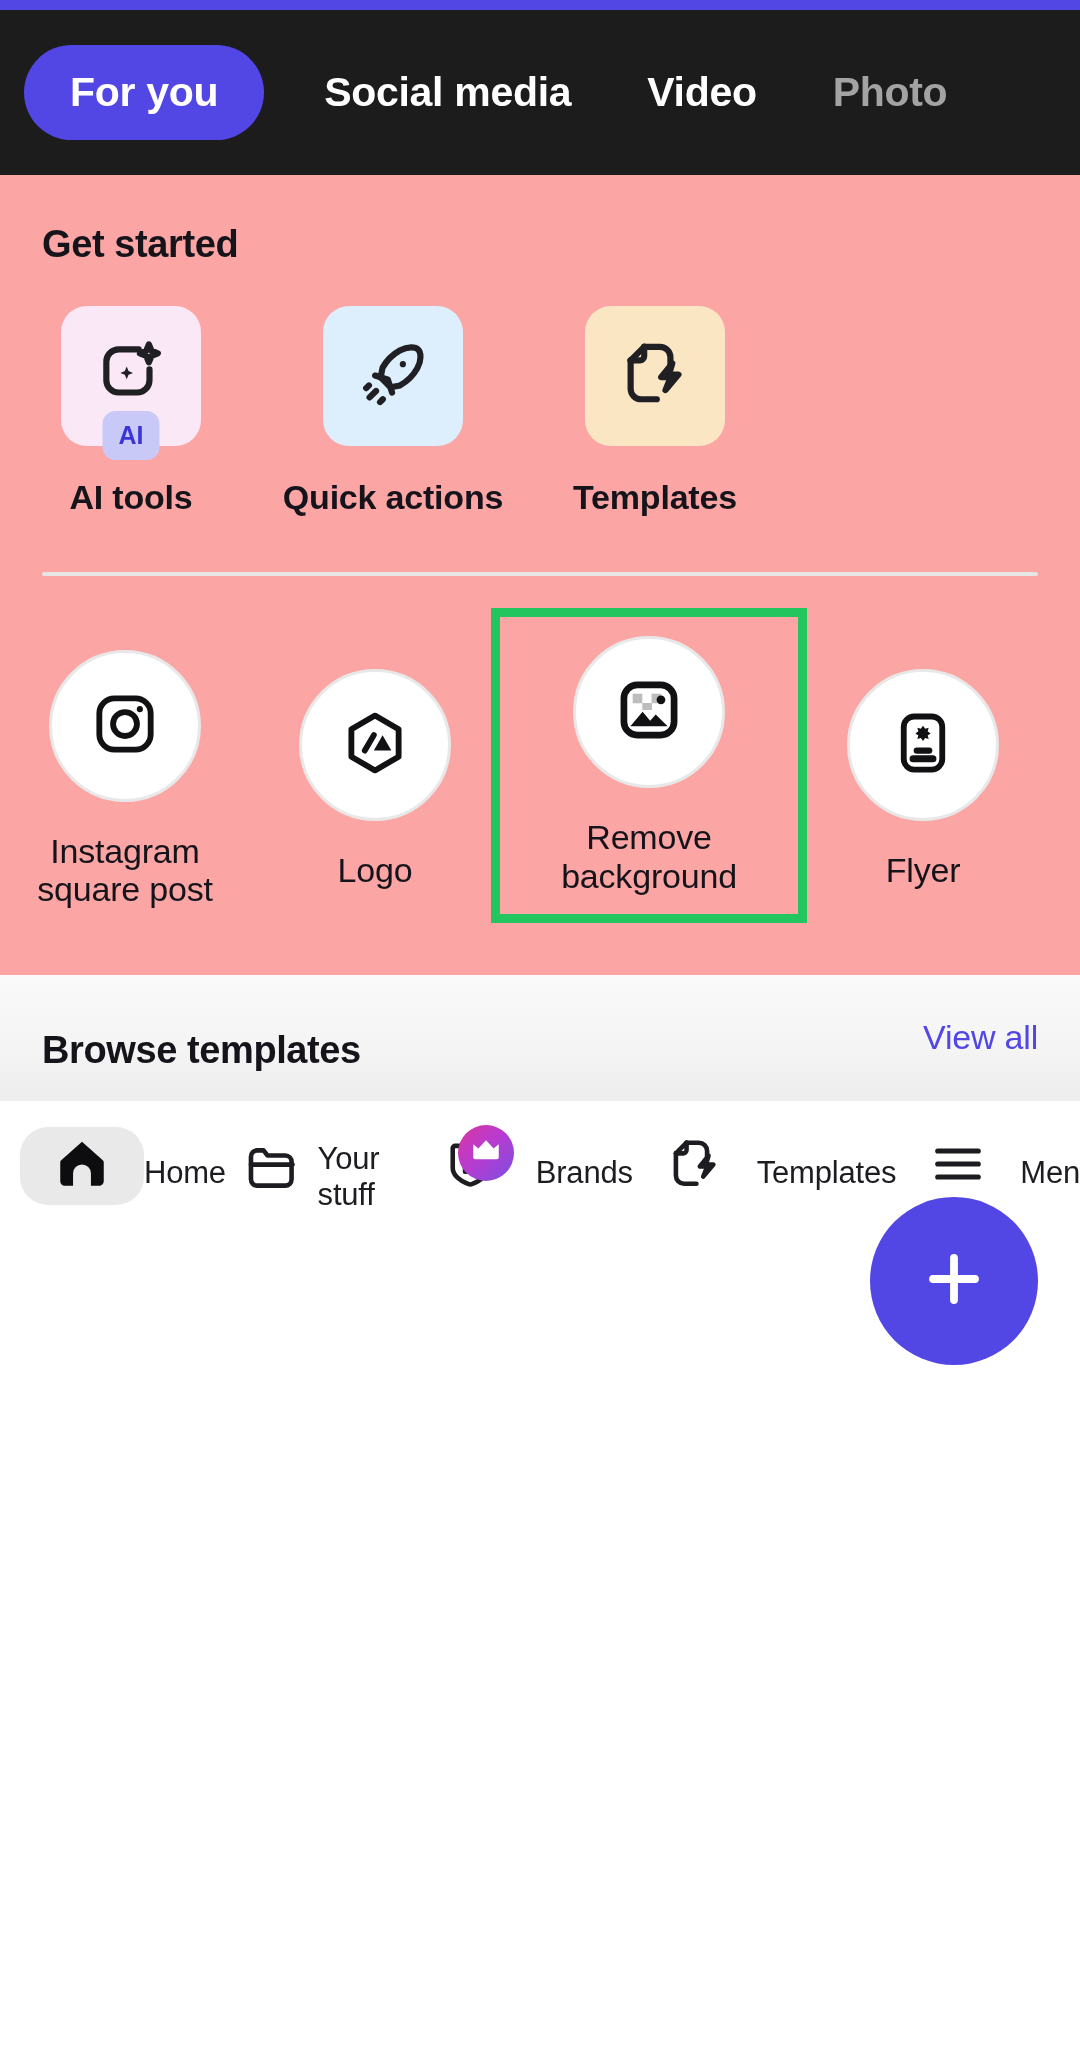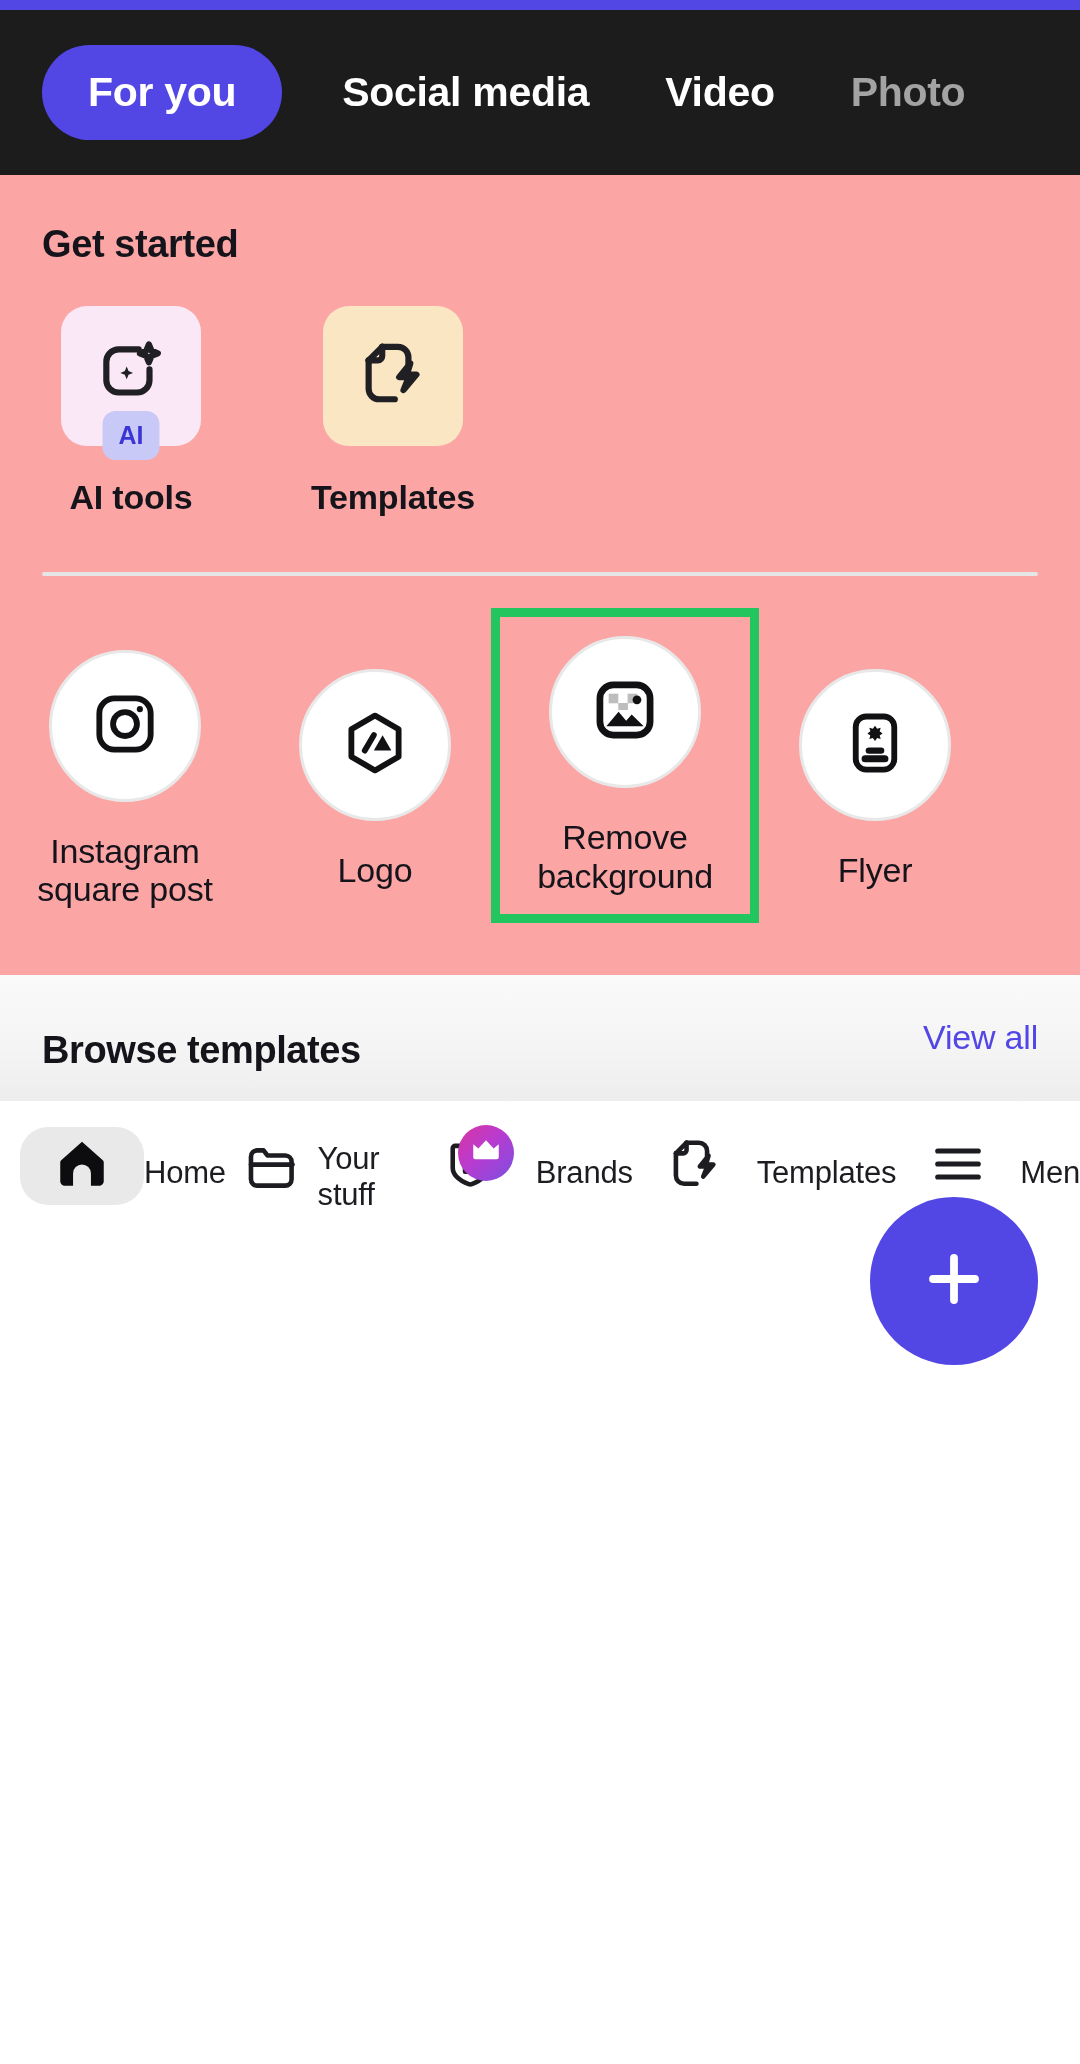--- a/index.html
+++ b/index.html
@@ -15,21 +15,21 @@
     height:10px; width:100%;
     background:#5246e5;
   }
 
   
   .tabbar {
     background:#1c1c1c;
     height:165px;
     display:flex;
     align-items:center;
-    padding-left:42px;
+    padding-left:24px;
     overflow:hidden;
     white-space:nowrap;
     position:relative;
   }
   .tab {
     font-size:41px;
     font-weight:bold;
     color:#ffffff;
     margin-right:76px;
     flex:0 0 auto;
@@ -125,21 +125,21 @@
     flex-direction:column;
     align-items:center;
     padding-top:28px;
     position:relative;
   }
   .circle-item.highlighted {
     border:9px solid #22c55e;
     padding-top:19px;
     margin-left:-9px;
     margin-right:-9px;
-    width:268px;
+    width:316px;
     padding-bottom:18px;
   }
   .circle {
     width:152px; height:152px;
     border-radius:50%;
     border:3px solid #e8e8e8;
     background:#ffffff;
     display:flex;
     align-items:center;
     justify-content:center;
@@ -270,20 +270,36 @@
             <path d="M14.5 4H8a4 4 0 0 0-4 4v6a4 4 0 0 0 4 4h6a4 4 0 0 0 4-4v-3.5"></path>
             <path d="M17.8 2.4l.85 2.05 2.05.85-2.05.85-.85 2.05-.85-2.05-2.05-.85 2.05-.85z" fill="none"></path>
             <path d="M10.6 9.6l.6 1.45 1.45.6-1.45.6-.6 1.45-.6-1.45-1.45-.6 1.45-.6z" fill="#1f1f24" stroke="none"></path>
           </svg>
         </span>
         <span class="ai-badge">AI</span>
       </div>
       <div class="started-label">AI tools</div>
     </div>
 
+    <div class="started-item">
+      <div class="tile" style="background:#ddeefc">
+        <span>
+          <svg viewBox="0 0 24 24" fill="none" stroke="#1f1f24" stroke-width="2" stroke-linecap="round" stroke-linejoin="round">
+            <path d="M14.2 4.4c2.6-1.4 5.1-1.2 6 -.3s1.1 3.4-.3 6c-1.1 2-3.3 4.3-5.6 5.6l-3.1.6-3.2-3.2.6-3.1c1.3-2.3 3.6-4.5 5.6-5.6z"></path>
+            <circle cx="15.2" cy="8.8" r="1" fill="#1f1f24" stroke="none"></circle>
+            <path d="M10.2 13.8l-4-1.3"></path>
+            <path d="M10.4 14l1.3 4"></path>
+            <path d="M4.4 19.6l2.1-2.1"></path>
+            <path d="M3.3 16.6l.9-.9"></path>
+            <path d="M7.8 21.1l.9-.9"></path>
+          </svg>
+        </span>
+      </div>
+      <div class="started-label">Quick actions</div>
+    </div>
 
     <div class="started-item">
       <div class="tile" style="background:#fbe6c4">
         <span>
           <svg viewBox="0 0 24 24" fill="none" stroke="#1f1f24" stroke-width="2" stroke-linecap="round" stroke-linejoin="round">
             <path d="M8.5 3.2h5.1a3.4 3.4 0 0 1 3.4 3.4v2.6"></path>
             <path d="M8.5 3.2L4.1 7.6"></path>
             <path d="M4.1 7.6v9.2a3.4 3.4 0 0 0 3.4 3.4h5.1"></path>
             <path d="M4.1 7.6h3a1.4 1.4 0 0 0 1.4-1.4v-3"></path>
             <path d="M17.6 8.6l-3.6 4.4h3.1l-1.7 4.2 4.2-5h-3.1z"></path>

